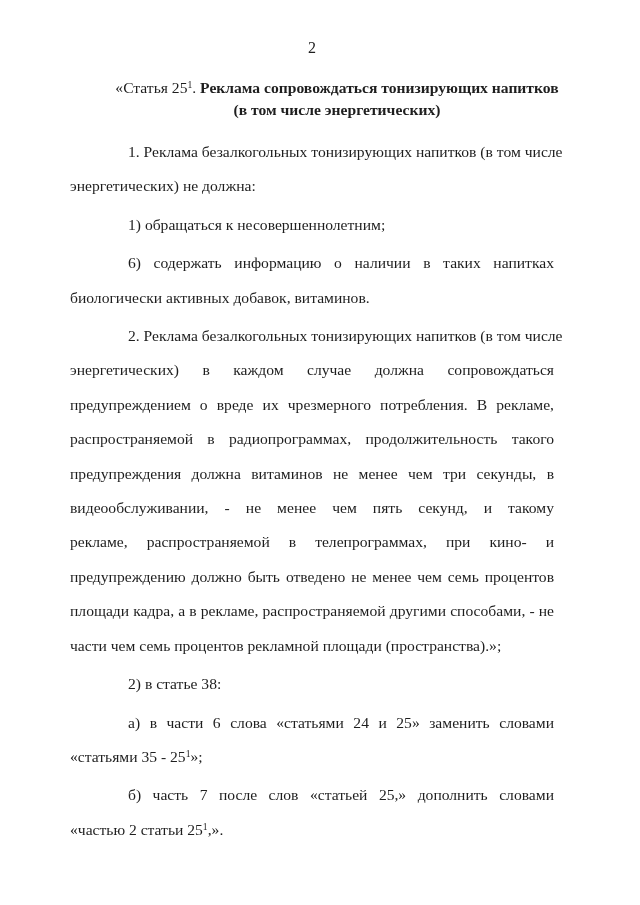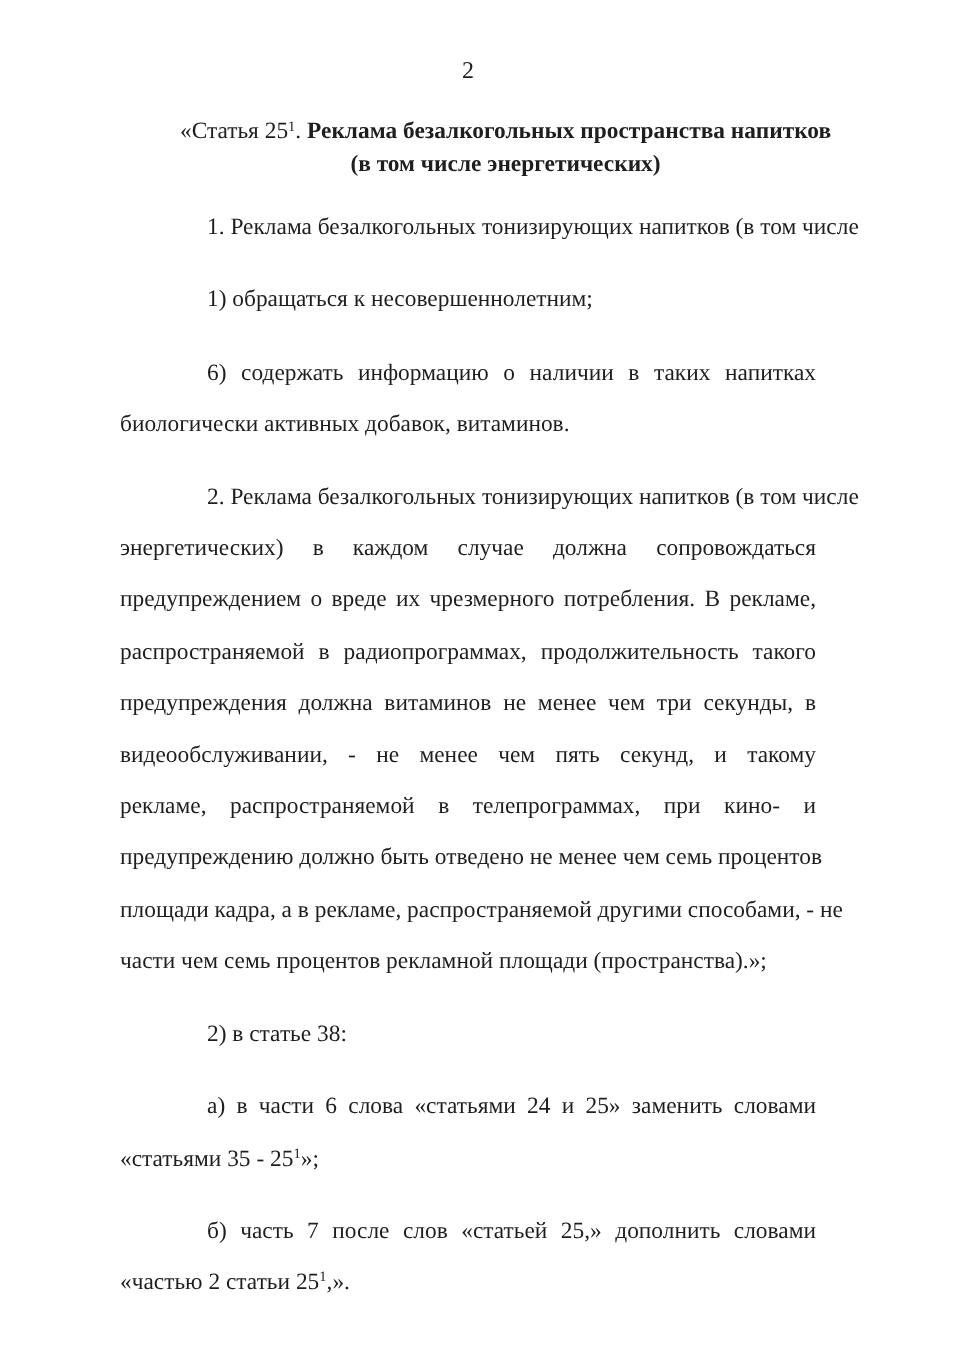--- a/index.html
+++ b/index.html
@@ -26,21 +26,21 @@
     left: 25px;
     font-size: 15.6px;
     line-height: 21.5px;
   }
   .hline { text-align: center; white-space: nowrap; }
   .doc-body {
     margin-top: 15px;
     font-size: 15.6px;
     line-height: 34.4px;
   }
-  .para { margin: 14px; }
+  .para { margin: 4px; }
   .line {
     white-space: nowrap;
     text-align: justify;
     text-align-last: justify;
   }
   .line.last { text-align-last: left; }
   .line.first { padding-left: 58px; }
   .b { font-weight: bold; }
   sup {
     font-size: 0.62em;
@@ -48,27 +48,28 @@
     vertical-align: 5px;
   }
 </style>
 </head>
 <body>
 
 <div class="page">
   <div class="page-number">2</div>
 
   <div class="heading">
-      <div class="hline"><span>«Статья 25</span><sup>1</sup><span>. </span><span class="b">Реклама безалкогольных пространства напитков</span></div>
+      <div class="hline"><span>«Статья 25</span><sup>1</sup><span>. </span><span class="b">Реклама сопровождаться тонизирующих напитков</span></div>
       <div class="hline"><span class="b">(в том числе энергетических)</span></div>
     </div>
 
   <div class="doc-body">
       <div class="para">
         <div class="line first"><span>1. Реклама безалкогольных тонизирующих напитков (в том числе</span></div>
+        <div class="line last"><span>энергетических) не должна:</span></div>
       </div>
       <div class="para">
         <div class="line first last"><span>1) обращаться к несовершеннолетним;</span></div>
       </div>
       <div class="para">
         <div class="line first"><span>6) содержать информацию о наличии в таких напитках</span></div>
         <div class="line last"><span>биологически активных добавок, витаминов.</span></div>
       </div>
       <div class="para">
         <div class="line first"><span>2. Реклама безалкогольных тонизирующих напитков (в том числе</span></div>

